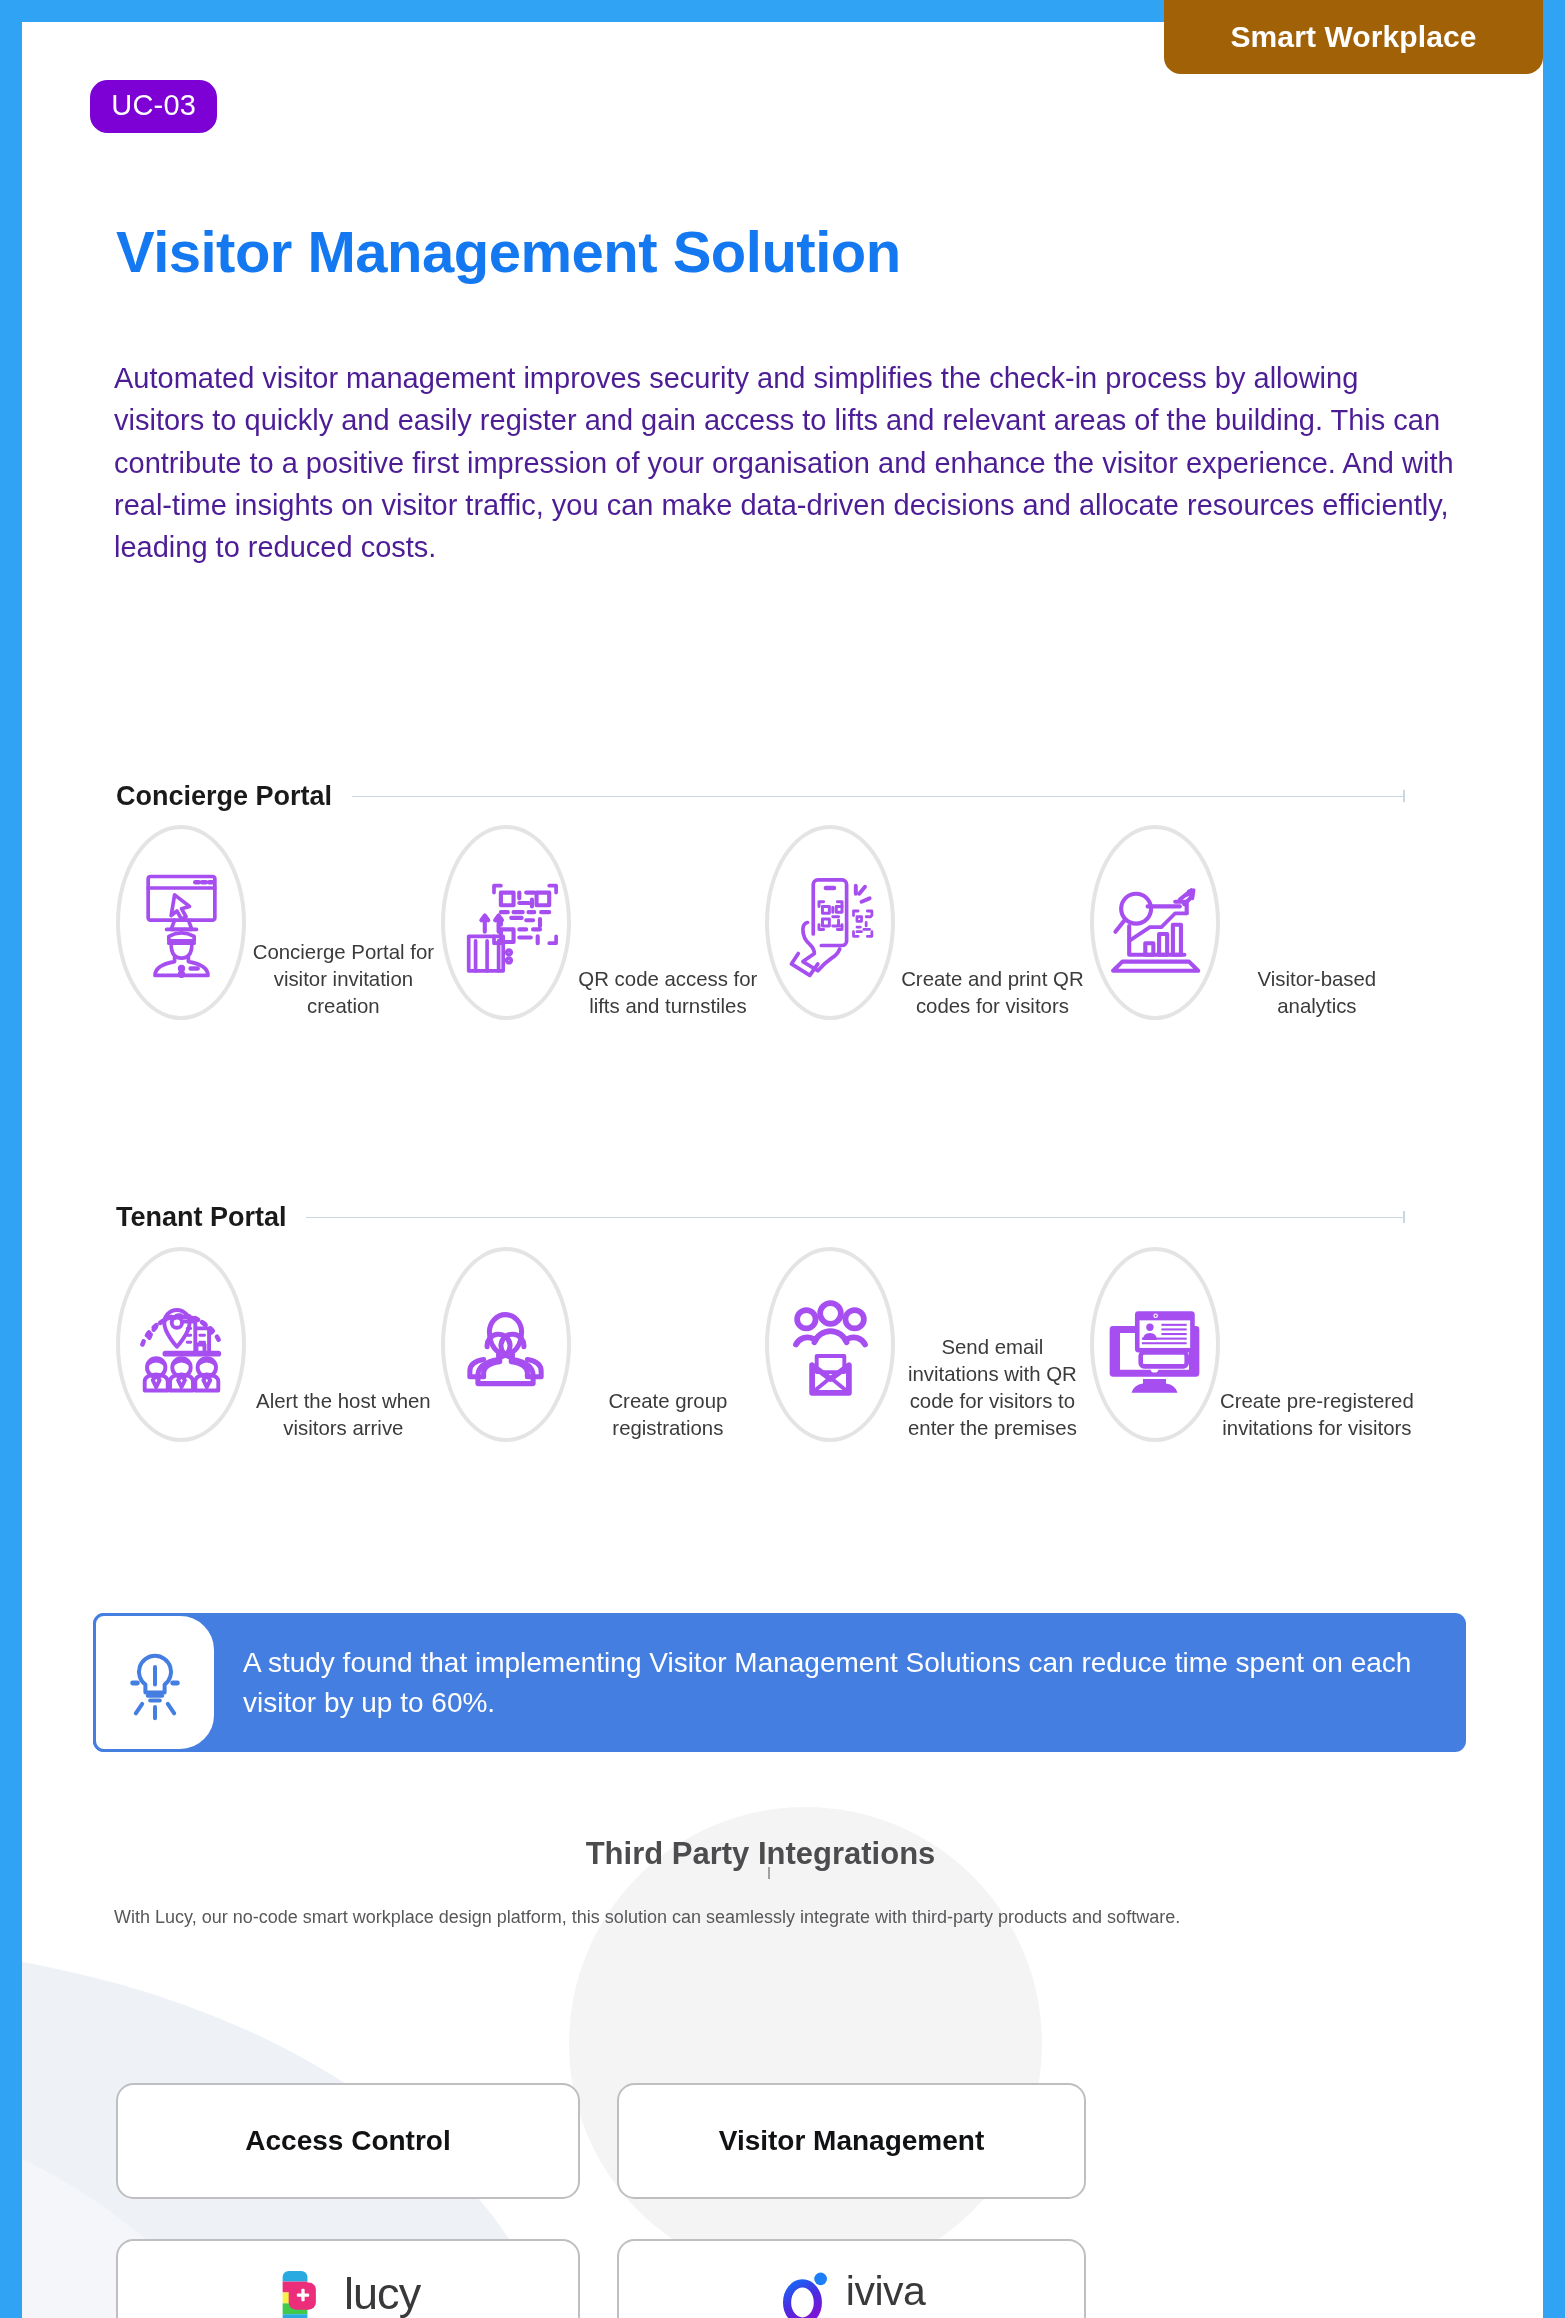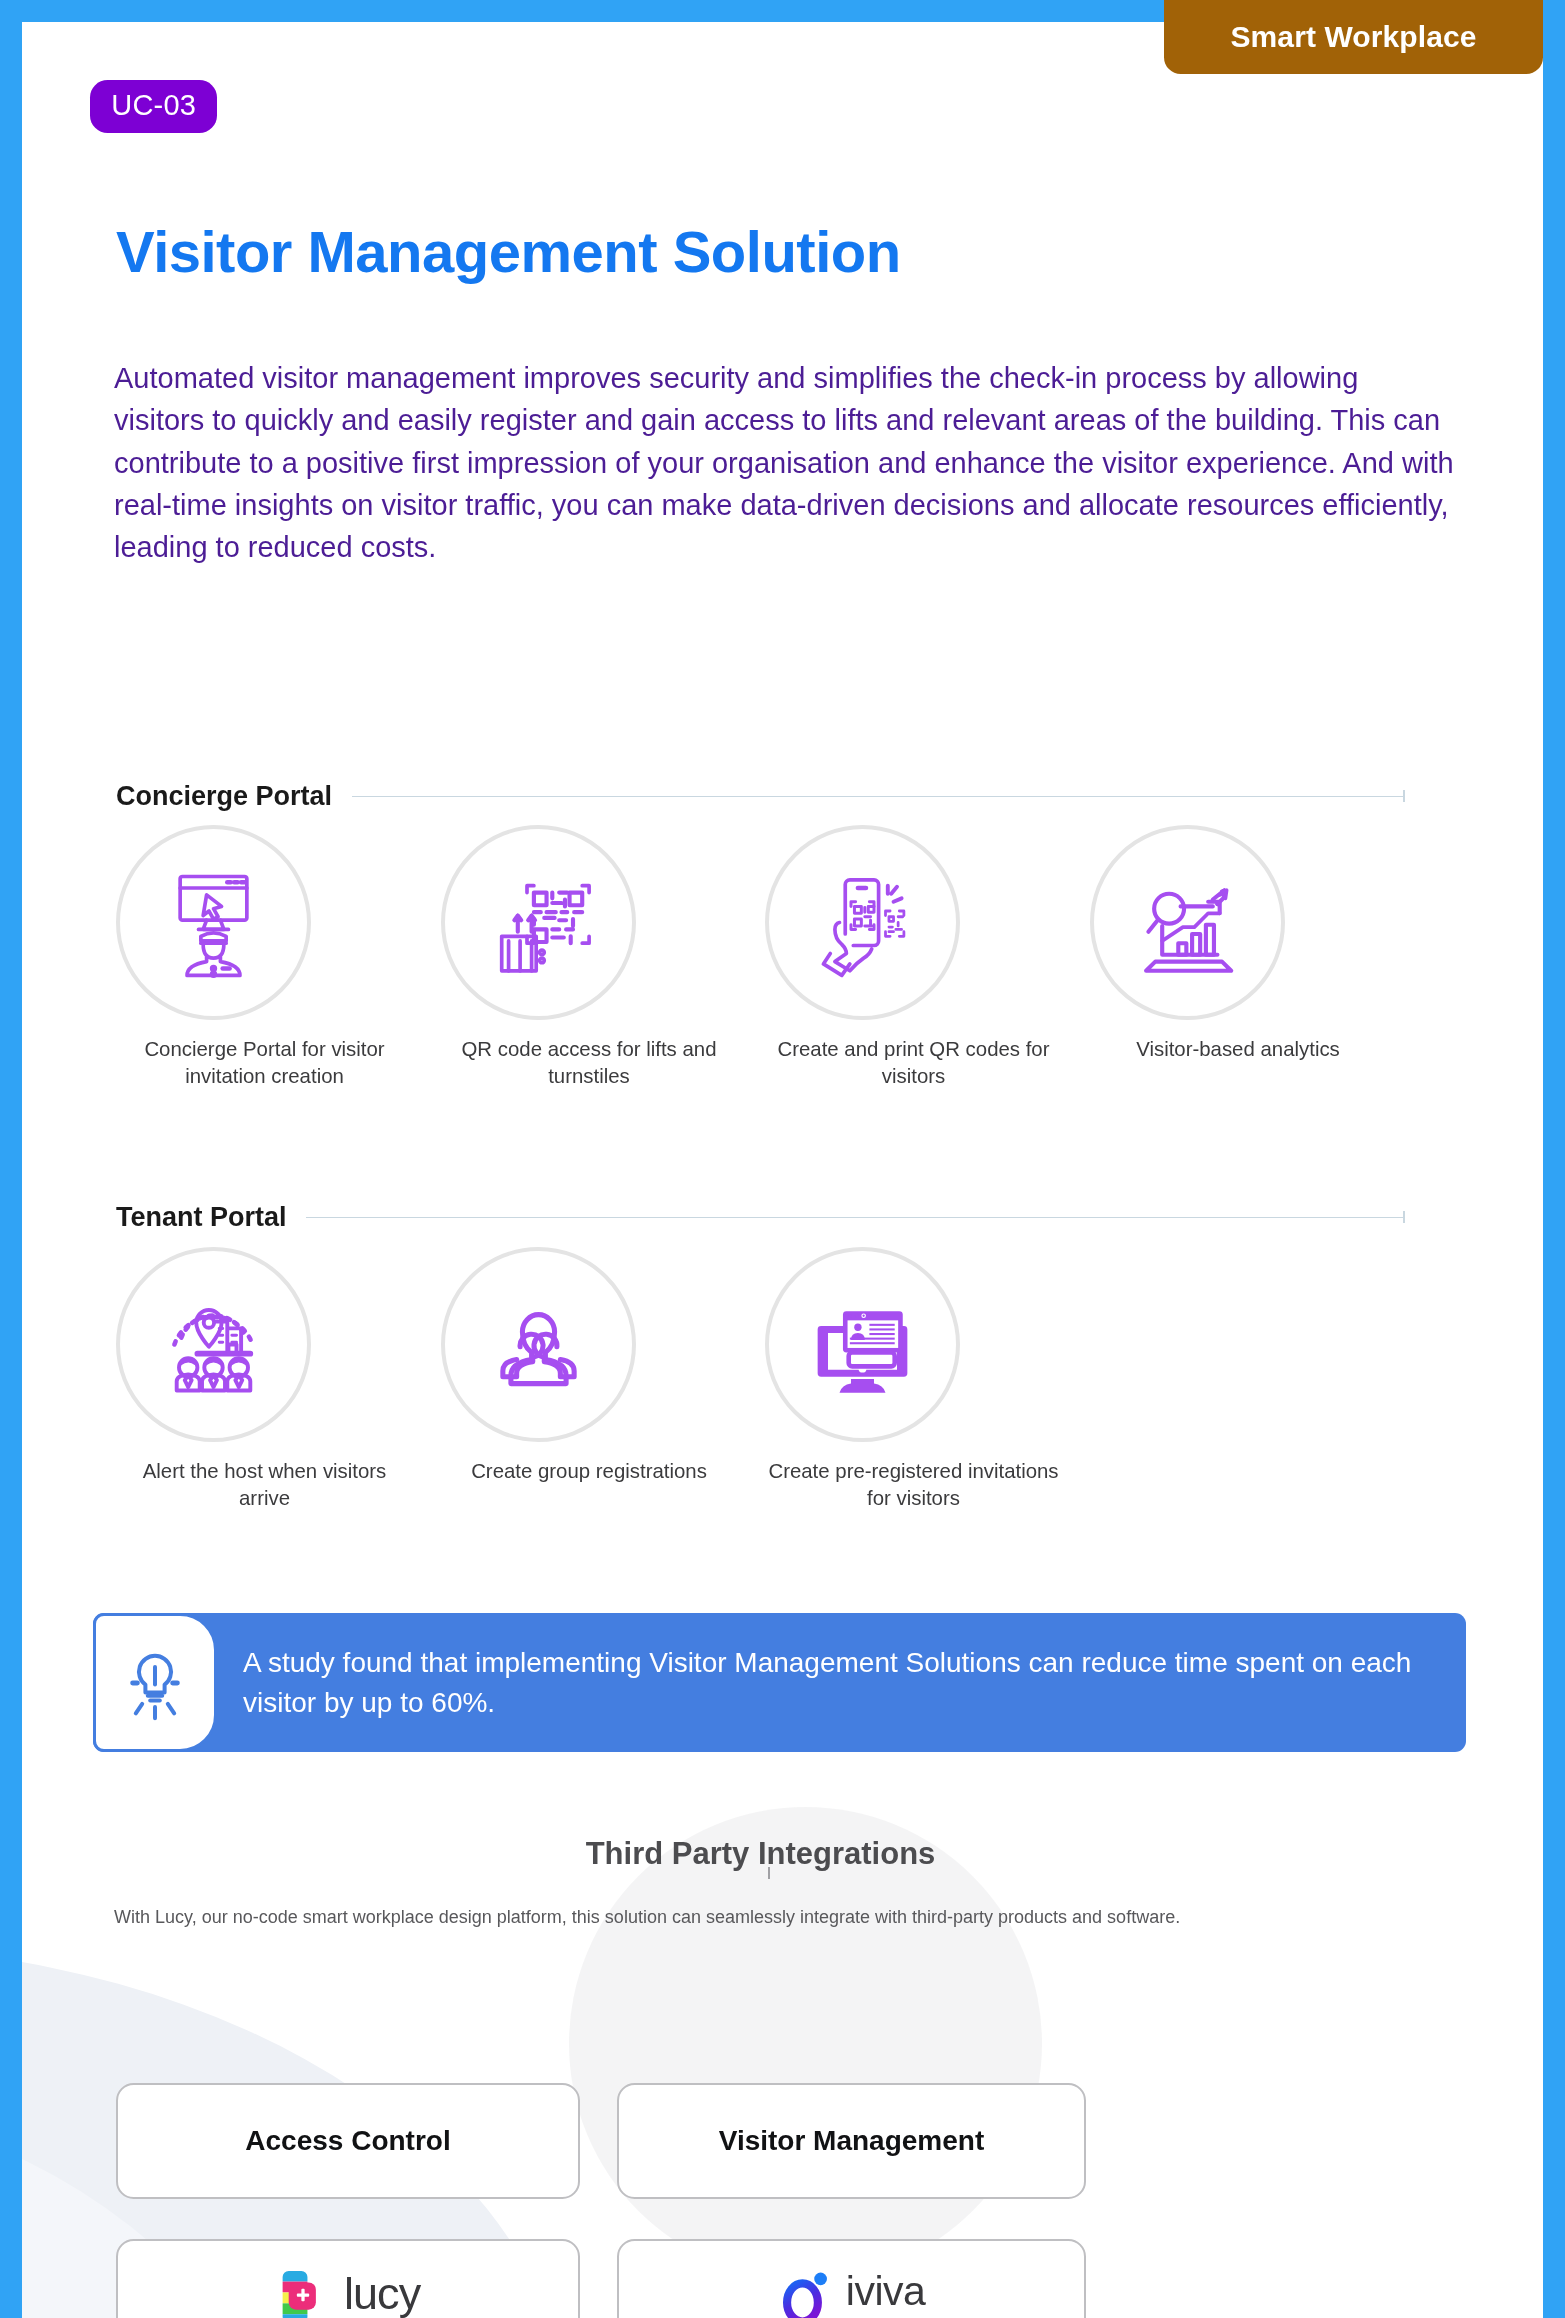--- a/index.html
+++ b/index.html
@@ -136,21 +136,21 @@
 
   
   .icon-row {
     position: absolute;
     left: 116px;
     width: 1298px;
     display: flex;
   }
   .icon-cell {
     width: 25%;
-    display: flex; flex-direction: column; align-items: flex-start;
+    display: flex; flex-direction: row; align-items: flex-end;
   }
   .icon-circle {
     width: 195px; height: 195px;
     border-radius: 50%;
     border: 4.6px solid #e4e4e4;
     background: #fff;
     display: flex; align-items: center; justify-content: center;
   }
   .icon-circle svg { width: 115px; height: 115px; display: block; }
   .cap {
@@ -397,20 +397,36 @@
         <div class="icon-circle">
           <svg viewBox="0 0 100 100" fill="none" stroke="#a64ef0" stroke-width="4.4" stroke-linecap="round" stroke-linejoin="round">
             <path d="M34 52 a10 10 0 1 1 11 9 l0 4 q-14 2 -14 10 v3 h-12 v-5 q0 -8 12 -10"></path>
             <path d="M66 52 a10 10 0 1 0 -11 9 l0 4 q14 2 14 10 v3 h12 v-5 q0 -8 -12 -10"></path>
             <path d="M50 24 a14 15 0 0 0 -14 15 q0 12 8 18 v6 q-18 3 -18 14 v7 h48 v-7 q0 -11 -18 -14 v-6 q8 -6 8 -18 a14 15 0 0 0 -14 -15 Z"></path>
           </svg>
         </div>
         <div class="cap">Create group registrations</div>
       </div>
 
+      <div class="icon-cell">
+        <div class="icon-circle">
+          <svg viewBox="0 0 100 100" fill="none" stroke="#a64ef0" stroke-width="5" stroke-linecap="round" stroke-linejoin="round">
+            <circle cx="50" cy="23" r="9"></circle>
+            <circle cx="29" cy="28" r="8"></circle>
+            <circle cx="71" cy="28" r="8"></circle>
+            <path d="M36 48 a15 15 0 0 1 28 0"></path>
+            <path d="M20 50 a11 11 0 0 1 15 -5"></path>
+            <path d="M80 50 a11 11 0 0 0 -15 -5"></path>
+            <path d="M38 60 h24 v14 H38 Z" stroke-width="3.4"></path>
+            <path d="M34 68 l16 12 l16 -12 v24 H34 Z"></path>
+            <path d="M34 92 l16 -13 M66 92 l-16 -13" stroke-width="3.4"></path>
+          </svg>
+        </div>
+        <div class="cap">Send email invitations with QR code for visitors to enter the premises</div>
+      </div>
 
       <div class="icon-cell">
         <div class="icon-circle">
           <svg viewBox="0 0 100 100">
             <g fill="#a64ef0">
               <path d="M14 34 h20 v6 H20 v32 h60 V40 H66 v-6 h20 a3 3 0 0 1 3 3 v38 a3 3 0 0 1 -3 3 H14 a3 3 0 0 1 -3 -3 V37 a3 3 0 0 1 3 -3 Z"></path>
               <circle cx="50" cy="71" r="3.4" fill="#ffffff"></circle>
               <path d="M40 80 h20 v4 q8 1 10 8 H30 q2 -7 10 -8 Z"></path>
               <path d="M36 21 h46 a3 3 0 0 1 3 3 v30 a3 3 0 0 1 -3 3 H36 a3 3 0 0 1 -3 -3 V24 a3 3 0 0 1 3 -3 Z"></path>
             </g>

